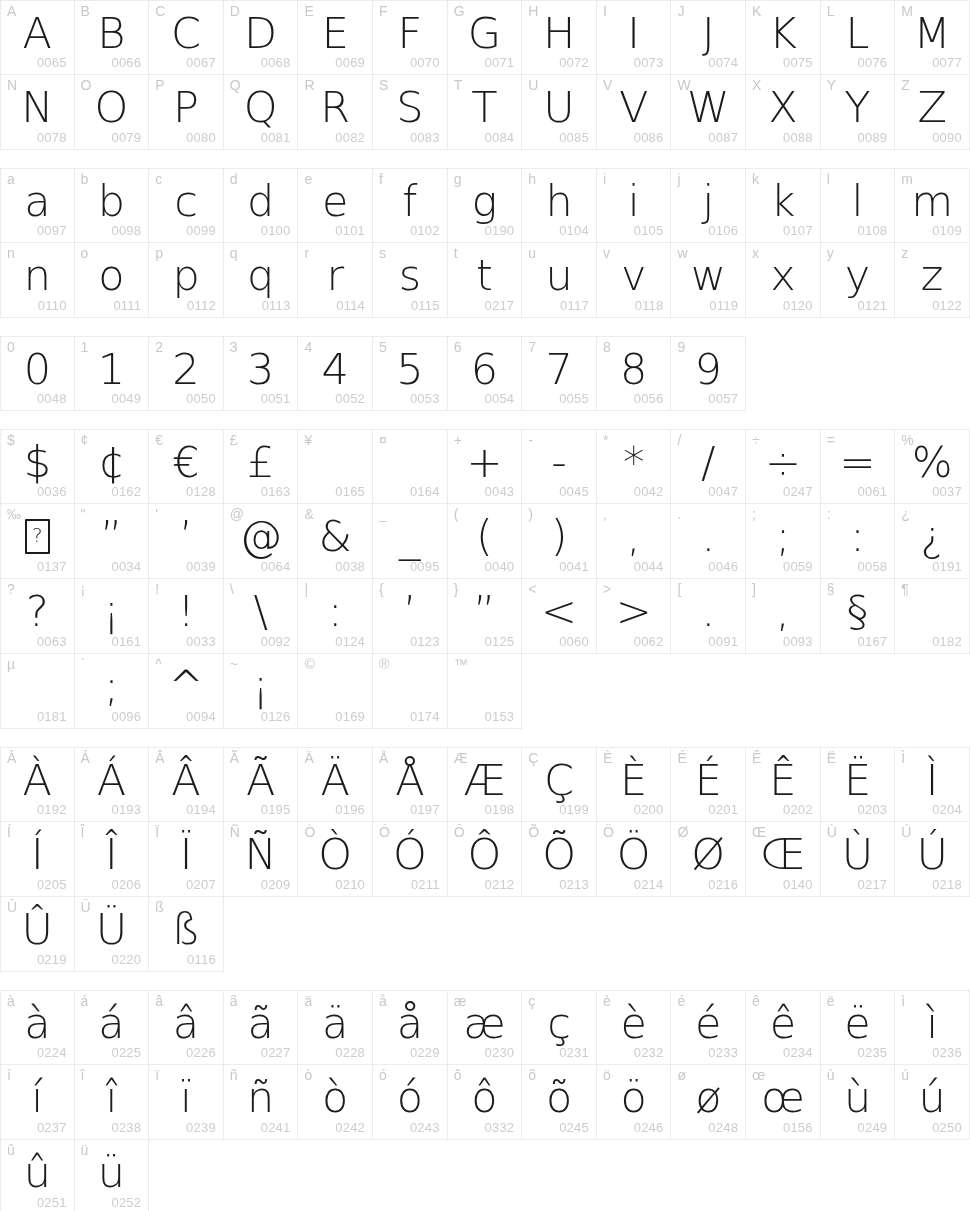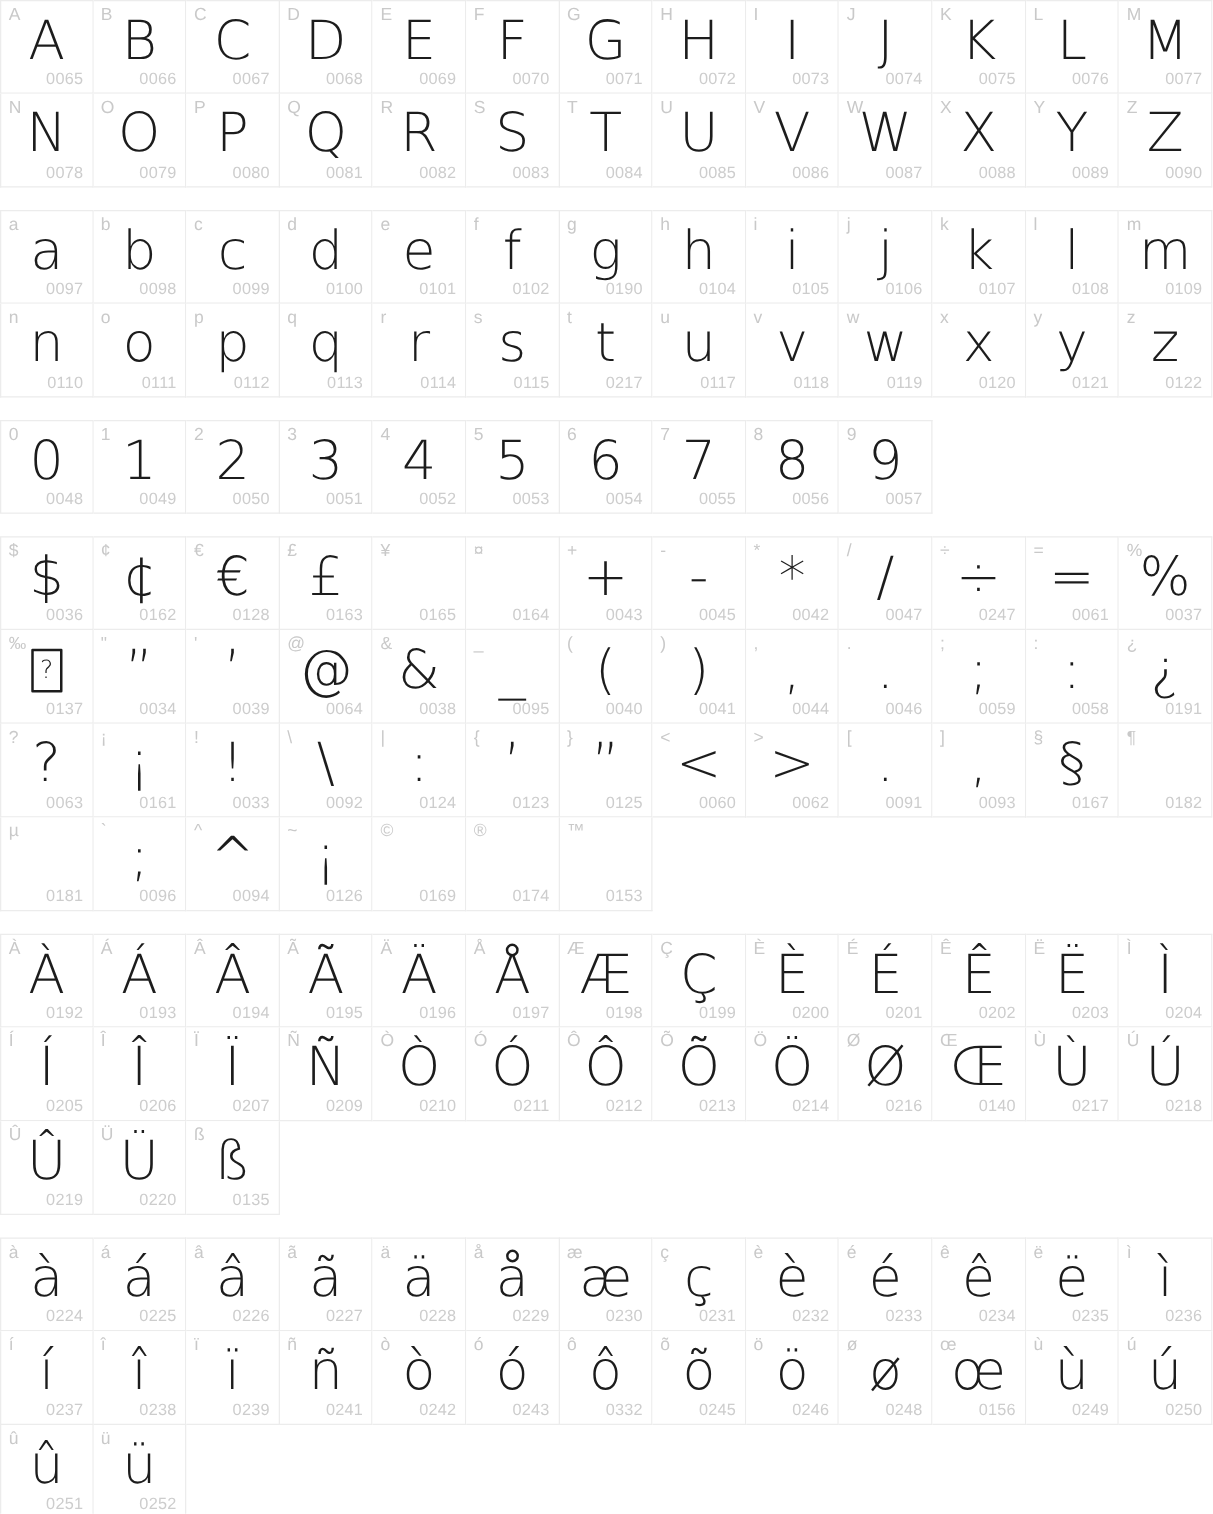--- a/index.html
+++ b/index.html
@@ -860,21 +860,21 @@
 
   <div class="cell">
     <span class="corner">Ü</span>
     <span class="glyph">Ü</span>
     <span class="code">0220</span>
   </div>
 
   <div class="cell">
     <span class="corner">ß</span>
     <span class="glyph">ß</span>
-    <span class="code">0135</span>
+    <span class="code">0116</span>
   </div>
 </section>
   <section class="block">
   <div class="cell">
     <span class="corner">à</span>
     <span class="glyph">à</span>
     <span class="code">0224</span>
   </div>
 
   <div class="cell">

